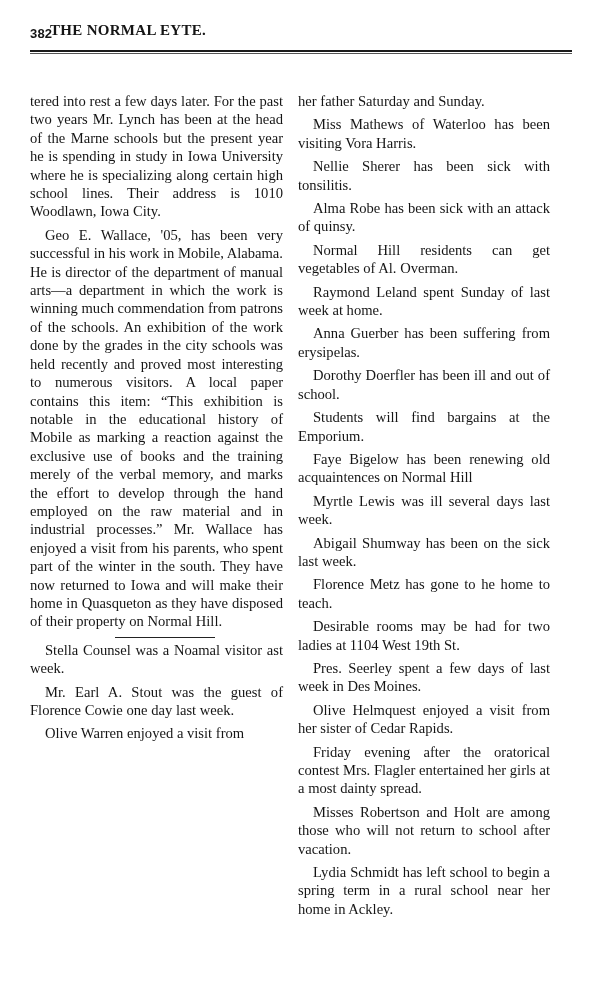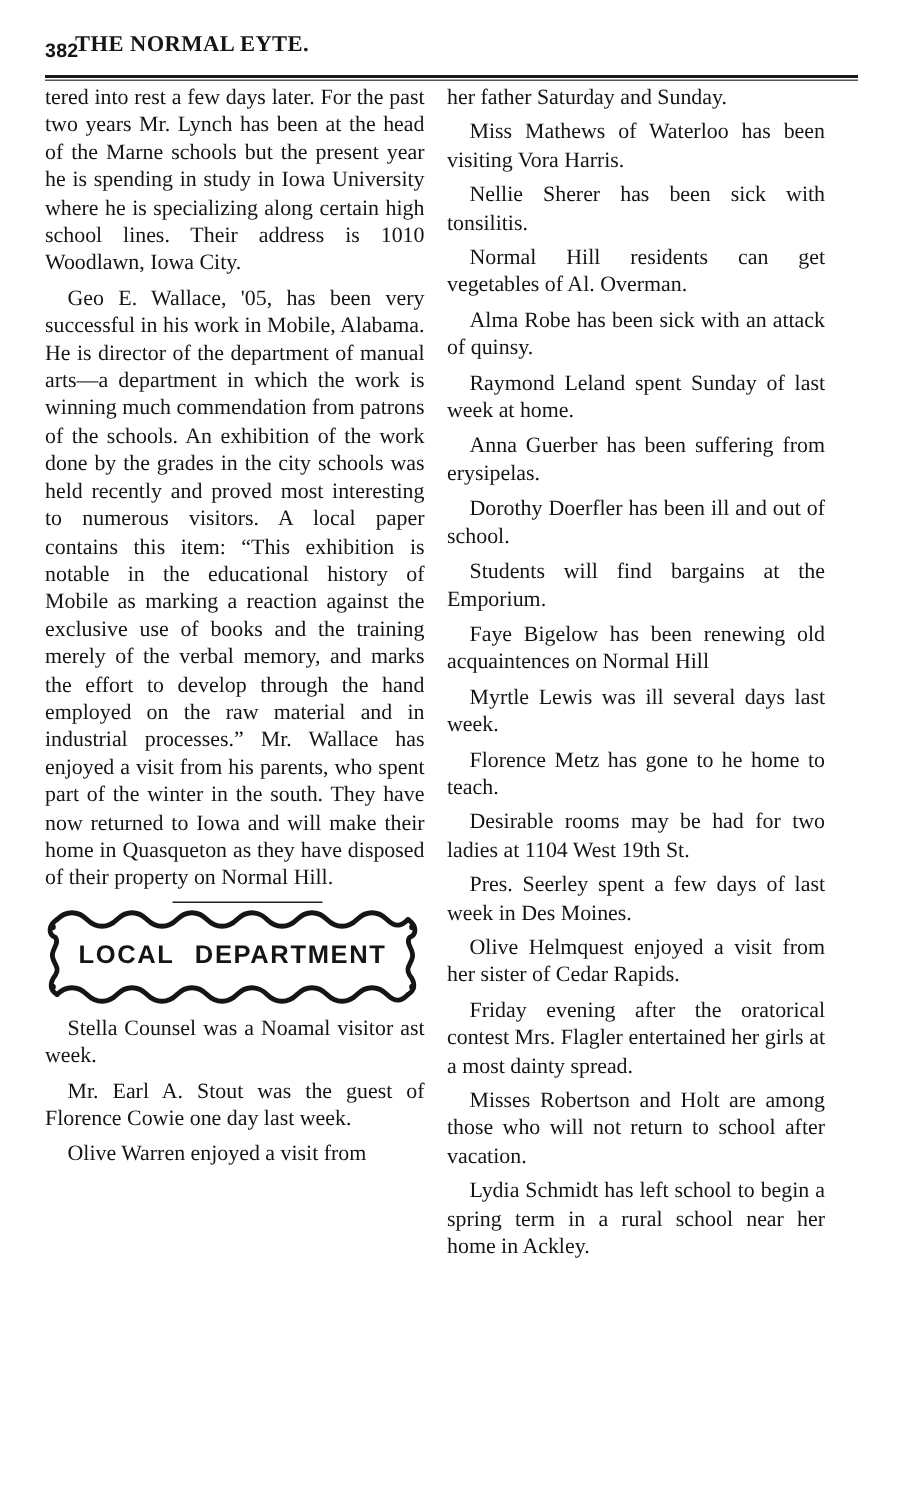--- a/index.html
+++ b/index.html
@@ -75,20 +75,21 @@
       width: 252px;
     }
     p.par {
       margin: 0 0 5px 0;
       text-align: justify;
       text-indent: 15px;
       hyphens: none;
     }
     p.par.cont {
       text-indent: 0;
+      margin-top: 36px;
     }
     .short-rule {
       width: 100px;
       margin: 6px 0 3px 85px;
       border-top: 1.5px solid #222;
       height: 0;
     }
     .dept-box {
       position: relative;
       width: 250px;
@@ -123,59 +124,39 @@
     <div class="journal-title">THE NORMAL EYTE.</div>
   </div>
   <div class="header-rule"></div>
 
   <div class="column col-left">
     <p class="par cont">tered into rest a few days later. For the past two years Mr. Lynch has been at the head of the Marne schools but the present year he is spending in study in Iowa University where he is specializing along certain high school lines. Their address is 1010 Woodlawn, Iowa City.</p>
     <p class="par">Geo E. Wallace, '05, has been very successful in his work in Mobile, Alabama. He is director of the department of manual arts—a department in which the work is winning much commendation from patrons of the schools. An exhibition of the work done by the grades in the city schools was held recently and proved most interesting to numerous visitors. A local paper contains this item: “This exhibition is notable in the educational history of Mobile as marking a reaction against the exclusive use of books and the training merely of the verbal memory, and marks the effort to develop through the hand employed on the raw material and in industrial processes.” Mr. Wallace has enjoyed a visit from his parents, who spent part of the winter in the south. They have now returned to Iowa and will make their home in Quasqueton as they have disposed of their property on Normal Hill.</p>
 
     <div class="short-rule"></div>
 
-    <div class="dept-box">
-      <svg width="250" height="66" viewBox="0 0 250 66">
-        <g fill="none" stroke="#151515" stroke-width="3.2" stroke-linecap="round">
-
-          <path d="M8 8 C 14 2, 22 2, 28 8 S 42 14, 48 8 S 62 2, 68 8 S 82 14, 88 8 S 102 2, 108 8 S 122 14, 128 8 S 142 2, 148 8 S 162 14, 168 8 S 182 2, 188 8 S 202 14, 208 8 S 222 2, 228 8 S 238 12, 242 8"></path>
-
-          <path d="M8 58 C 14 52, 22 52, 28 58 S 42 64, 48 58 S 62 52, 68 58 S 82 64, 88 58 S 102 52, 108 58 S 122 64, 128 58 S 142 52, 148 58 S 162 64, 168 58 S 182 52, 188 58 S 202 64, 208 58 S 222 52, 228 58 S 238 62, 242 58"></path>
-
-          <path d="M8 8 C 2 12, 2 18, 7 20 C 10 24, 4 28, 5 33 C 6 38, 10 40, 7 45 C 3 50, 3 55, 8 58"></path>
-
-          <path d="M242 8 C 248 12, 248 18, 243 20 C 240 24, 246 28, 245 33 C 244 38, 240 40, 243 45 C 247 50, 247 55, 242 58"></path>
-        </g>
-        <g fill="#151515">
-          <circle cx="5" cy="13" r="2.2"></circle>
-          <circle cx="5" cy="53" r="2.2"></circle>
-          <circle cx="245" cy="13" r="2.2"></circle>
-          <circle cx="245" cy="53" r="2.2"></circle>
-        </g>
-      </svg>
-      <div class="dept-title">LOCAL DEPARTMENT</div>
-    </div>
 
     <p class="par">Stella Counsel was a Noamal visitor ast week.</p>
     <p class="par">Mr. Earl A. Stout was the guest of Florence Cowie one day last week.</p>
     <p class="par">Olive Warren enjoyed a visit from</p>
   </div>
 
   <div class="column col-right">
     <p class="par cont">her father Saturday and Sunday.</p>
     <p class="par">Miss Mathews of Waterloo has been visiting Vora Harris.</p>
     <p class="par">Nellie Sherer has been sick with tonsilitis.</p>
+    <p class="par">Alma Robe has been sick with an attack of quinsy.</p>
     <p class="par">Normal Hill residents can get vegetables of Al. Overman.</p>
-    <p class="par">Alma Robe has been sick with an attack of quinsy.</p>
     <p class="par">Raymond Leland spent Sunday of last week at home.</p>
     <p class="par">Anna Guerber has been suffering from erysipelas.</p>
     <p class="par">Dorothy Doerfler has been ill and out of school.</p>
     <p class="par">Students will find bargains at the Emporium.</p>
     <p class="par">Faye Bigelow has been renewing old acquaintences on Normal Hill</p>
     <p class="par">Myrtle Lewis was ill several days last week.</p>
+    <p class="par">Abigail Shumway has been on the sick last week.</p>
     <p class="par">Florence Metz has gone to he home to teach.</p>
     <p class="par">Desirable rooms may be had for two ladies at 1104 West 19th St.</p>
     <p class="par">Pres. Seerley spent a few days of last week in Des Moines.</p>
     <p class="par">Olive Helmquest enjoyed a visit from her sister of Cedar Rapids.</p>
     <p class="par">Friday evening after the oratorical contest Mrs. Flagler entertained her girls at a most dainty spread.</p>
     <p class="par">Misses Robertson and Holt are among those who will not return to school after vacation.</p>
     <p class="par">Lydia Schmidt has left school to begin a spring term in a rural school near her home in Ackley.</p>
   </div>
 
 </div>

